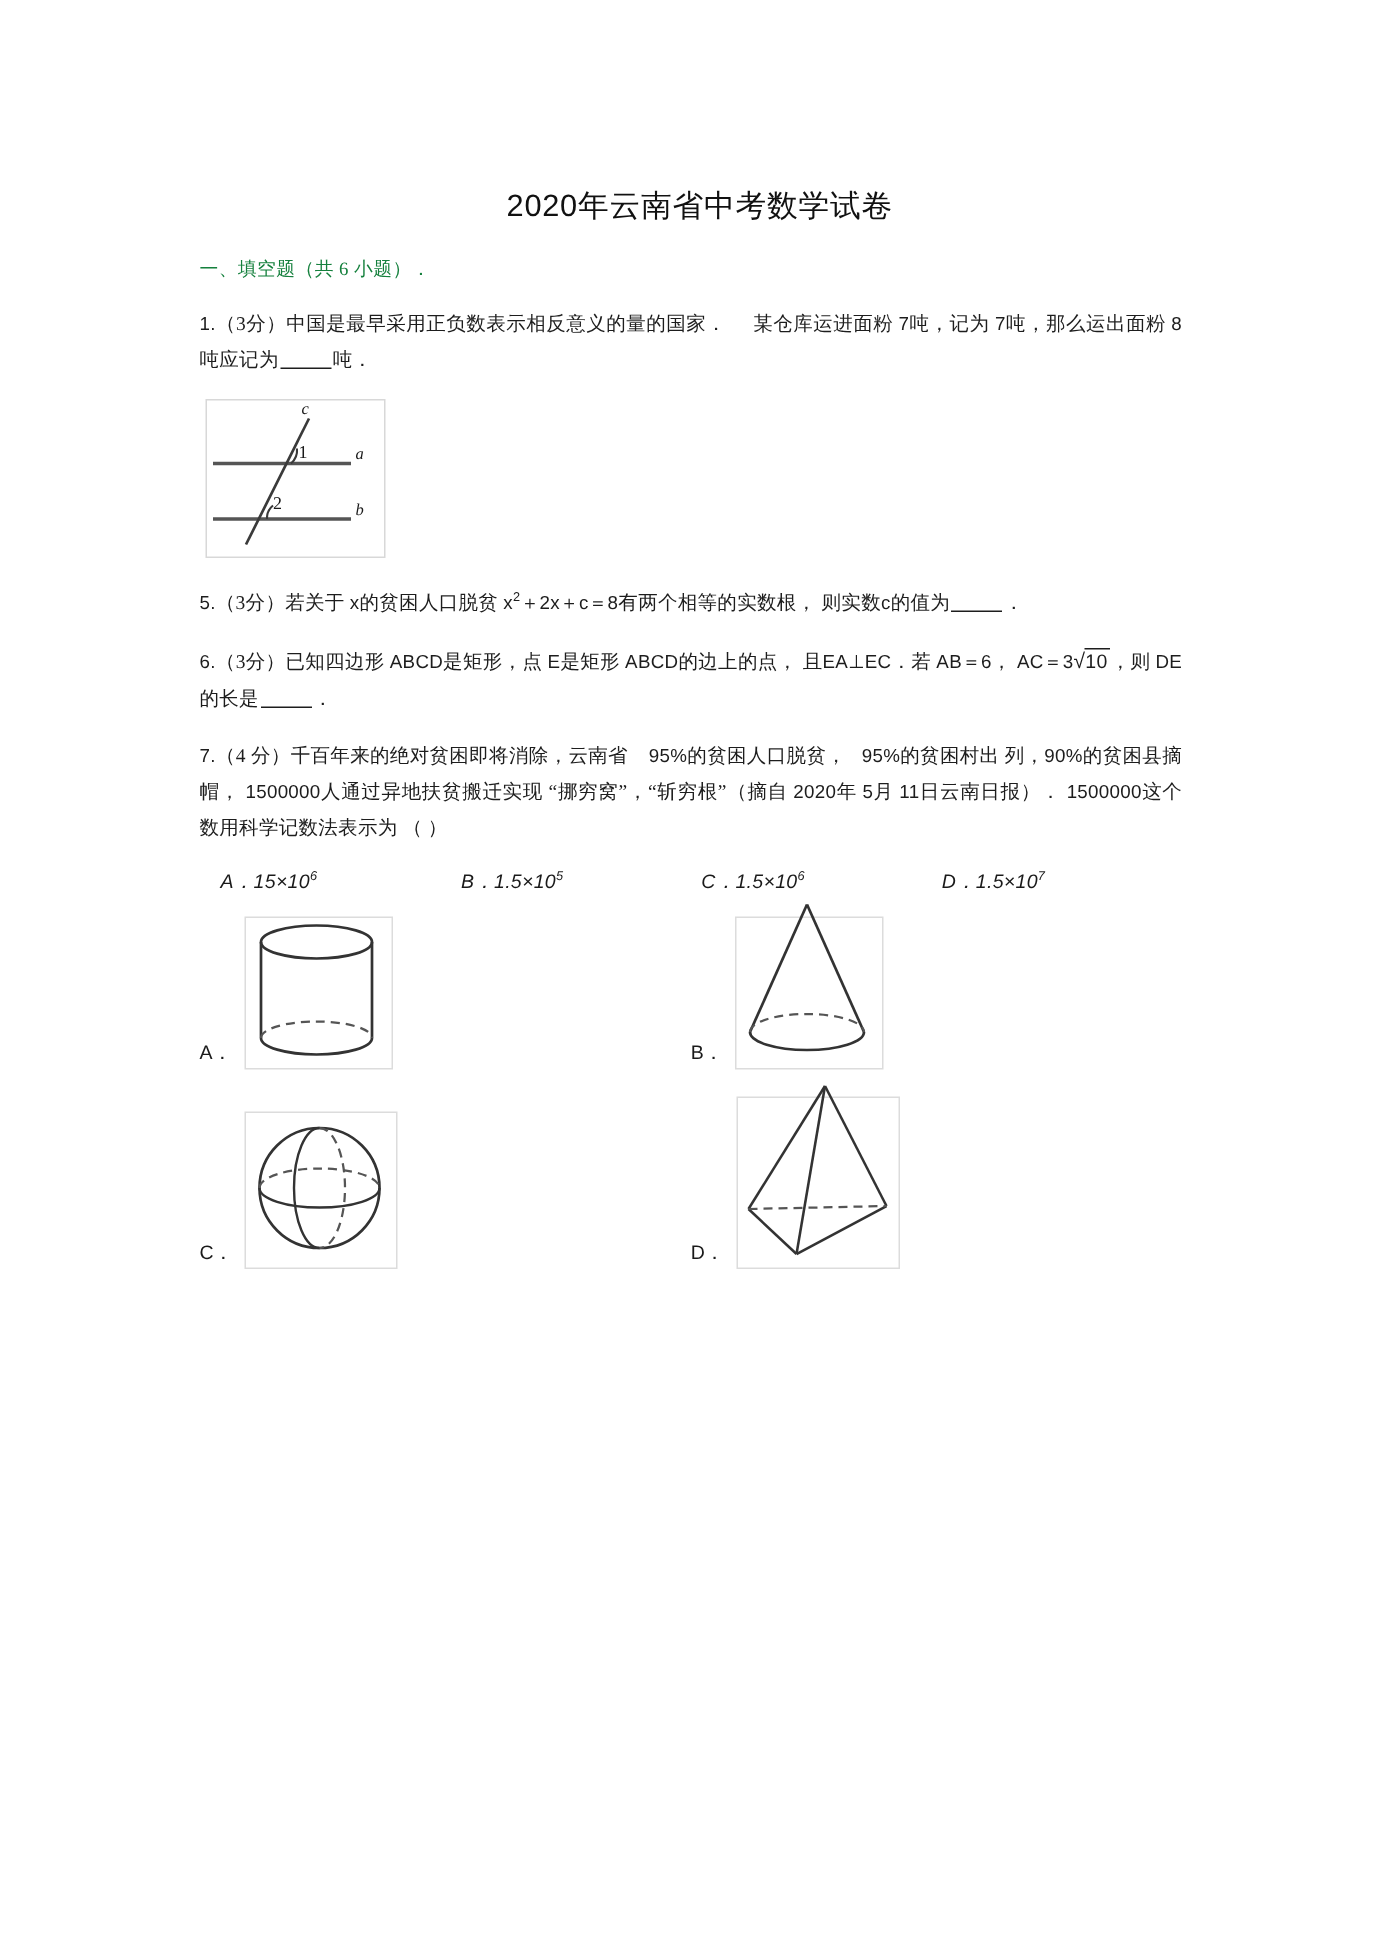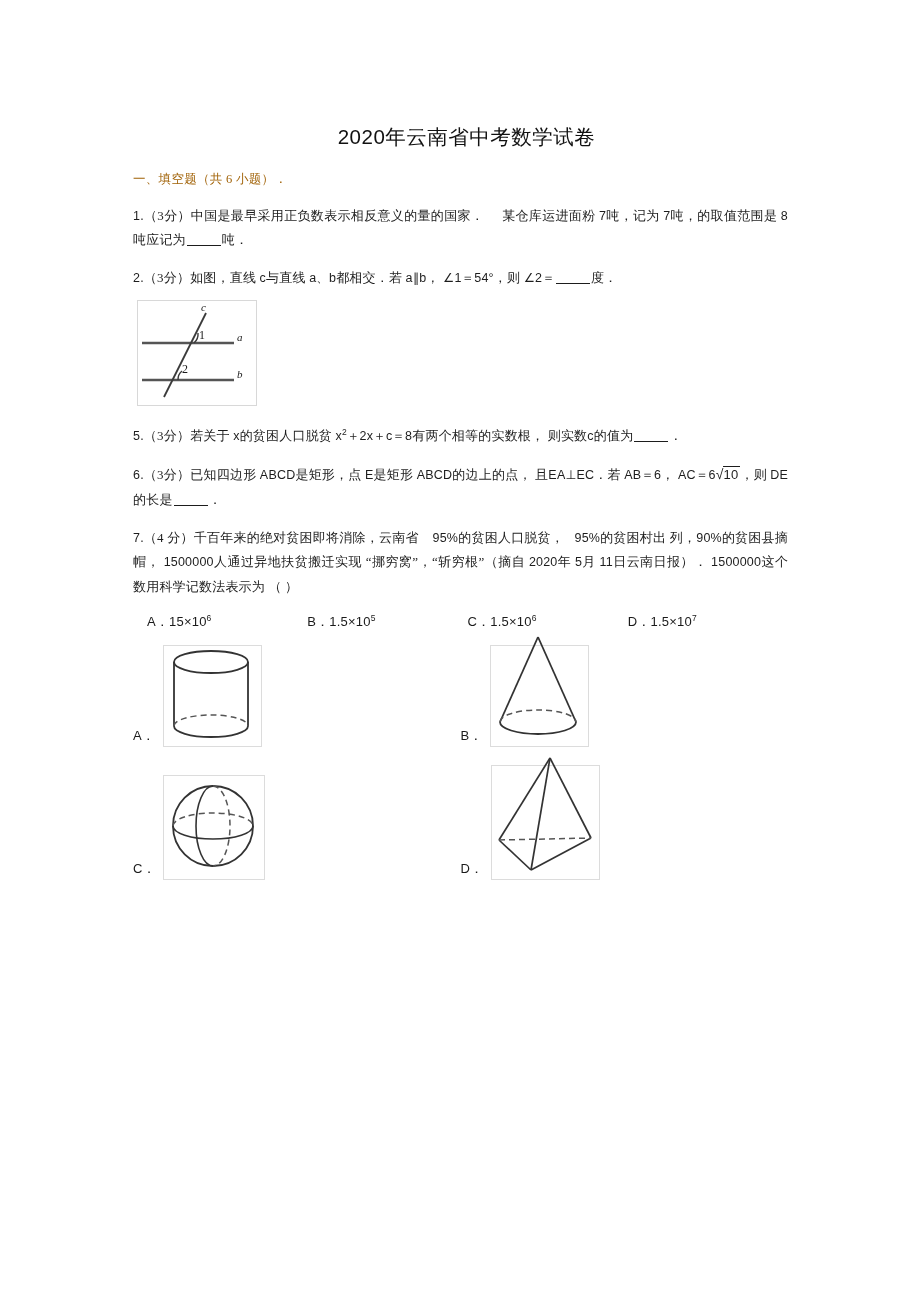--- a/index.html
+++ b/index.html
@@ -36,21 +36,21 @@
     font-size: 20.5px;
     font-family: "Liberation Sans", "DejaVu Sans", sans-serif;
     font-weight: 400;
     letter-spacing: 0.5px;
     color: #111;
     margin: 0 0 20px 0;
     padding-left: 12px;
   }
   .section-head {
     font-size: 12.5px;
-    color: #a16207;
+    color: #15803d;
     margin: 0 0 16px 0;
     letter-spacing: 0.3px;
   }
   .q {
     font-size: 13px;
     line-height: 1.85;
     color: #1d1d1d;
     margin: 0 0 14px 0;
     text-align: justify;
     letter-spacing: 0.2px;
@@ -120,49 +120,41 @@
     background: #fff;
     position: relative;
   }
   .opts-line {
     font-size: 13px;
     font-family: "Liberation Sans", "DejaVu Sans", sans-serif;
     display: flex;
     margin: 6px 0 14px 14px;
     letter-spacing: 0.2px;
   }
-  .opts-line > span { width: 164px; white-space: nowrap; }
+  .opts-line > span { width: 164px; white-space: nowrap; font-style: italic; }
   svg { display: block; }
 </style>
 </head>
 <body>
 
 <div class="page">
   <div class="content">
 
     <h1 class="doc-title">2020年云南省中考数学试卷</h1>
 
     <div class="section-head">一、填空题（共  6 小题）．</div>
 
     <p class="q">
       <span class="latin">1</span><span class="latin">.</span><span>（3分）</span><span>中国是最早采用正负数表示相反意义的量的国家．</span>
       &nbsp;&nbsp;&nbsp;&nbsp;<span>某仓库运进面粉</span>
       <span class="latin">7</span><span>吨，记为</span>
-      <span class="latin">7</span><span>吨，的取值范围是</span>
+      <span class="latin">7</span><span>吨，那么运出面粉</span>
       <span class="latin">8</span><span>吨应记为</span><span class="blank"></span><span>吨．</span>
     </p>
 
-    <p class="q tight">
-      <span class="latin">2</span><span class="latin">.</span><span>（3分）</span><span>如图，直线</span>
-      <span class="latin">c</span><span>与直线</span>
-      <span class="latin">a、b</span><span>都相交．若</span>
-      <span class="latin">a∥b</span><span>，</span>
-      <span class="latin">∠1＝54°</span><span>，则</span>
-      <span class="latin">∠2＝</span><span class="blank"></span><span>度．</span>
-    </p>
 
     <div class="fig-lines">
       <svg width="116" height="102" viewBox="0 0 116 102">
 
         <line x1="4" y1="42" x2="96" y2="42" stroke="#555" stroke-width="2.4"></line>
 
         <line x1="4" y1="79" x2="96" y2="79" stroke="#555" stroke-width="2.4"></line>
 
         <line x1="68" y1="12" x2="26" y2="96" stroke="#3a3a3a" stroke-width="1.8"></line>
 
@@ -186,21 +178,21 @@
       <span>则实数</span><span class="latin">c</span><span>的值为</span><span class="blank"></span><span>．</span>
     </p>
 
     <p class="q">
       <span class="latin">6</span><span class="latin">.</span><span>（3分）</span><span>已知四边形</span>
       <span class="latin">ABCD</span><span>是矩形，点</span>
       <span class="latin">E</span><span>是矩形</span>
       <span class="latin">ABCD</span><span>的边上的点，</span>
       <span>且</span><span class="latin">EA⊥EC</span><span>．若</span>
       <span class="latin">AB＝6</span><span>，</span>
-      <span class="latin">AC＝6</span><span class="sqrt"><span class="rad">√</span><span class="radicand">10</span></span><span>，则</span>
+      <span class="latin">AC＝3</span><span class="sqrt"><span class="rad">√</span><span class="radicand">10</span></span><span>，则</span>
       <span class="latin">DE</span><span>的长是</span><span class="blank"></span><span>．</span>
     </p>
 
 
     <p class="q">
       <span class="latin">7</span><span class="latin">.</span><span>（4 分）</span><span>千百年来的绝对贫困即将消除，云南省</span>
       &nbsp;&nbsp;&nbsp;<span class="latin">95%</span><span>的贫困人口脱贫，</span>
       &nbsp;&nbsp;<span class="latin">95%</span><span>的贫困村出</span>
       <span>列，</span><span class="latin">90%</span><span>的贫困县摘帽，</span>
       <span class="latin">1500000</span><span>人通过异地扶贫搬迁实现</span>

